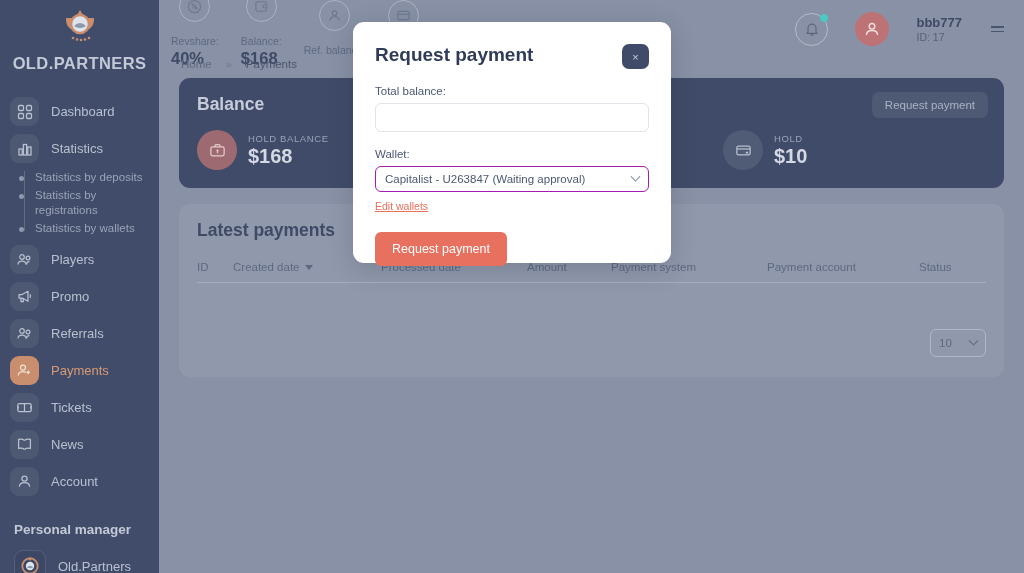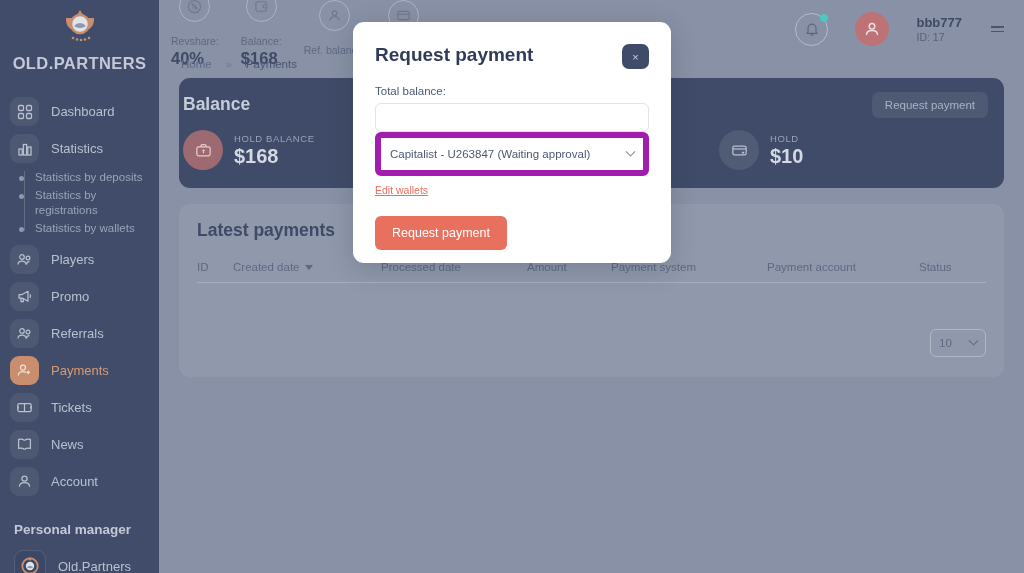--- a/index.html
+++ b/index.html
@@ -114,21 +114,21 @@
   .burger i { display: block; width: 13px; height: 1.6px; background: #4a556f; }
 
   .crumbs { padding: 0 0 8px 22px; display: flex; align-items: flex-start; gap: 14px; }
   .crumb { color: #5e6a84; font-size: 11.5px; }
   .crumb.cur { color: #49556f; }
   .crumb-sep { color: #6b7790; font-size: 11px; }
 
   .balcard {
     margin: 0 20px; height: 110px;
     background: #3f4b68; border-radius: 11px;
-    position: relative; padding: 16px 4px;
+    position: relative; padding: 16px 18px;
   }
   .balcard-title { color: #c6ccd9; font-size: 17.5px; font-weight: bold; }
   .bal-req {
     position: absolute; right: 16px; top: 14px;
     background: rgba(255,255,255,0.08); border-radius: 7px;
     padding: 7px 13px; color: #aab2c4; font-size: 11.5px;
     border: none; cursor: pointer;
     font-family: "Liberation Sans", sans-serif;
   }
   .bal-items {
@@ -188,22 +188,22 @@
     font-family: "Liberation Sans", sans-serif;
   }
   .f-lbl { color: #4c5872; font-size: 11.5px; margin: 16px 0 6px; display: block; }
   .f-input {
     width: 100%; height: 29px; border-radius: 6px;
     border: 1px solid #dfe3ea; background: #fff;
     padding: 0 9px; font-size: 12px; color: #3e4a66;
     font-family: "Liberation Sans", sans-serif; outline: none;
   }
   .f-sel {
-    width: 100%; height: 44px; border-radius: 6px;
-    border: 6px solid #a21caf; background: #fff;
+    width: 100%; height: 26px; border-radius: 6px;
+    border: 1px solid #a21caf; background: #fff;
     padding: 0 9px; display: flex; align-items: center;
     justify-content: space-between; cursor: pointer;
   }
   .f-sel span { color: #4c5872; font-size: 11.5px; }
   .f-chev {
     width: 7px; height: 7px; border-right: 1.6px solid #7d879c;
     border-bottom: 1.6px solid #7d879c; transform: rotate(45deg) translate(-2px,-2px);
   }
   .f-link {
     display: inline-block; margin-top: 8px; color: #e8705e;
@@ -553,20 +553,21 @@
 
   <div class="modal">
     <div class="m-head">
       <div class="m-title">Request payment</div>
       <button class="m-close">×</button>
     </div>
 
     <label class="f-lbl">Total balance:</label>
     <input class="f-input" type="text" value="" style="">
 
+    <label class="f-lbl">Wallet:</label>
     <div class="f-sel">
       <span>Capitalist - U263847 (Waiting approval)</span>
       <span class="f-chev"></span>
     </div>
 
     <span class="f-link">Edit wallets</span>
 
     <div>
       <button class="m-submit">Request payment</button>
     </div>

